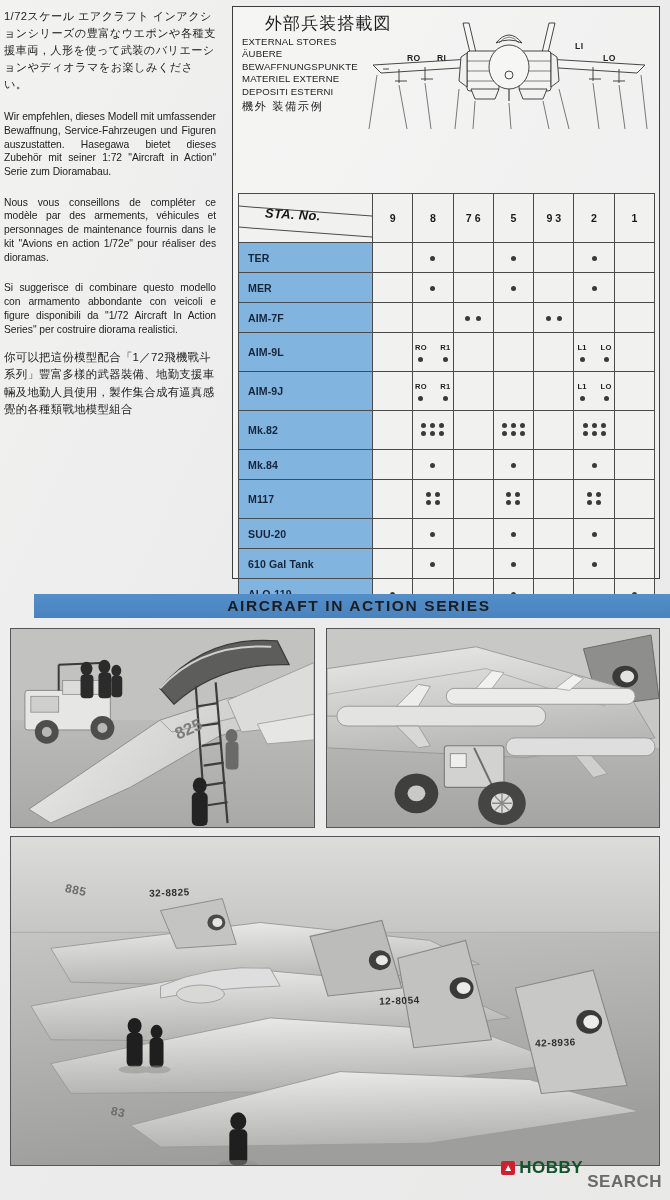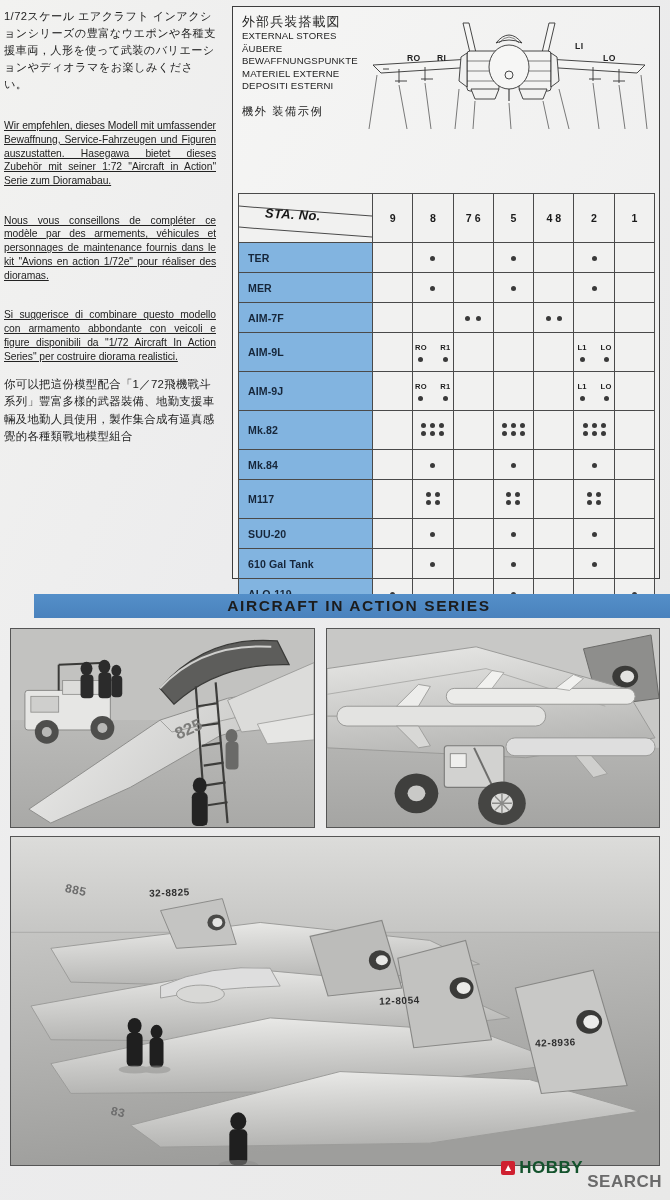--- a/index.html
+++ b/index.html
@@ -50,21 +50,21 @@
     line-height: 1.52;
     letter-spacing: 0.4px;
     text-align: left;
   }
   .para.cn {
     font-size: 11.4px;
     line-height: 1.5;
     letter-spacing: 0.3px;
     text-align: left;
   }
-  .para.gap-top { margin-top: 26px; text-decoration: underline; }
+  .para.gap-top { margin-top: 17px; }
 
   
   .stores-box {
     position: absolute;
     left: 232px;
     top: 6px;
     width: 428px;
     height: 573px;
     border: 1.6px solid #3d3d3d;
     background: linear-gradient(120deg,#f5f5f4,#eeeeee);
@@ -76,28 +76,29 @@
     width: 190px;
   }
   .stores-head div {
     font-size: 9.6px;
     line-height: 1.30;
     color: #1d1d1d;
     letter-spacing: 0.15px;
     white-space: nowrap;
   }
   .stores-head div.cjk {
-    font-size: 13px;
+    font-size: 17px;
     letter-spacing: 1.1px;
     line-height: 1.34;
+    margin-left: 23px;
   }
   .stores-head div.cjk2 {
     font-size: 11.2px;
     letter-spacing: 1.6px;
-    margin-top: 11px;
+    margin-top: 1px;
   }
 
   
   .ac-draw {
     position: absolute;
     left: 130px;
     top: 2px;
     width: 292px;
     height: 178px;
   }
@@ -392,21 +393,21 @@
           <tr>
             <th class="hdr-cell hdr-corner">
               <span class="diag-top"></span>
               <span class="diag-bot"></span>
               <span class="sta-no">STA. No.</span>
             </th>
             <th class="hdr-cell">9</th>
             <th class="hdr-cell">8</th>
             <th class="hdr-cell">7 6</th>
             <th class="hdr-cell">5</th>
-            <th class="hdr-cell">4 8</th>
+            <th class="hdr-cell">9 3</th>
             <th class="hdr-cell">2</th>
             <th class="hdr-cell">1</th>
           </tr>
         </thead>
         <tbody id="sta-body">
             <tr>
               <td class="row-label">TER</td>
               <td></td>
               <td><span class="dot"></span></td>
               <td></td>

